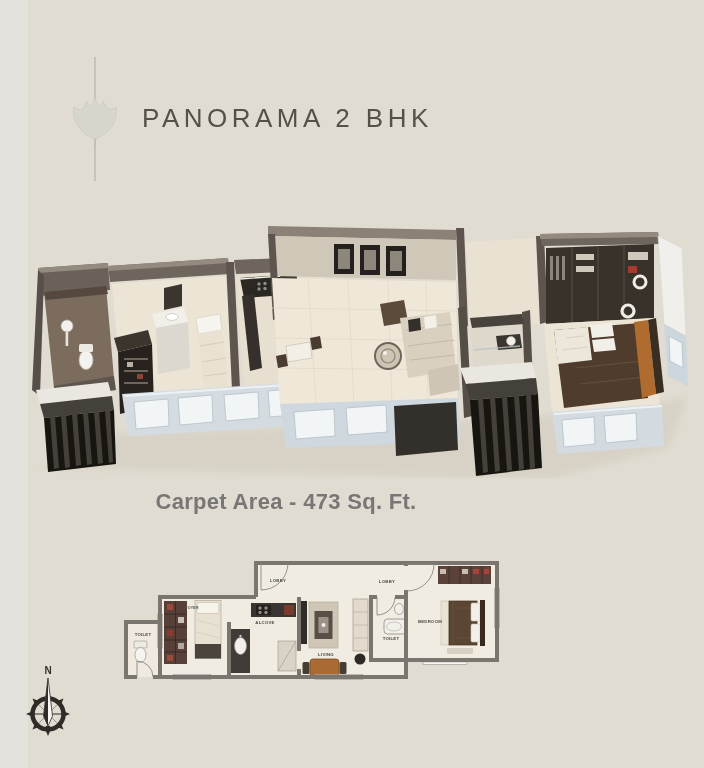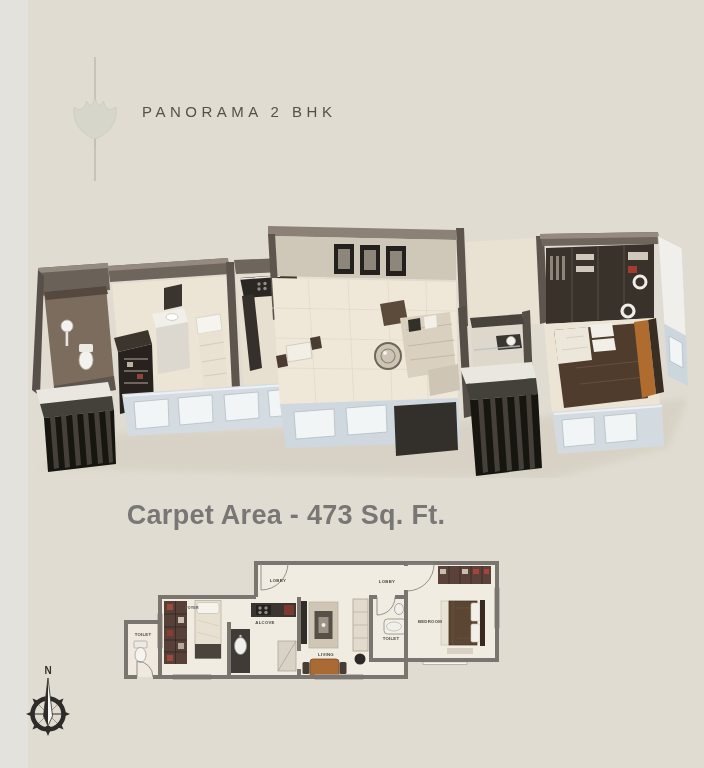--- a/index.html
+++ b/index.html
@@ -5,27 +5,27 @@
   html,body{margin:0;padding:0;}
   body{
     width:704px;height:768px;position:relative;overflow:hidden;
     background:#e1dcd1;
     font-family:"Liberation Sans", sans-serif;
   }
   .left-strip{position:absolute;left:0;top:0;width:28px;height:768px;background:#e3e2dd;}
   .brand{position:absolute;left:60px;top:55px;width:70px;height:130px;}
   .page-title{
     position:absolute;left:142px;top:103px;
-    font-size:15px;font-weight:500;letter-spacing:4.5px;
+    font-size:26px;font-weight:500;letter-spacing:4.5px;
     color:#55504a;white-space:nowrap;
   }
   .plan3d{position:absolute;left:28px;top:218px;width:660px;height:260px;}
   .carpet-line{
-    position:absolute;left:0;top:500px;width:572px;text-align:center;
-    font-size:27px;font-weight:600;letter-spacing:.3px;color:#797775;
+    position:absolute;left:0;top:489px;width:572px;text-align:center;
+    font-size:22px;font-weight:600;letter-spacing:.3px;color:#797775;
   }
   .plan2d{position:absolute;left:123px;top:556px;width:380px;height:130px;}
   .compass{position:absolute;left:18px;top:656px;width:60px;height:102px;}
   svg text{font-family:"Liberation Sans", sans-serif;}
   .room-label{fill:#4c4944;font-size:4.3px;letter-spacing:.25px;font-weight:bold;}
   .room-label-sm{fill:#5a564f;font-size:3.6px;letter-spacing:.2px;font-weight:bold;}
 </style>
 </head>
 <body>
 

